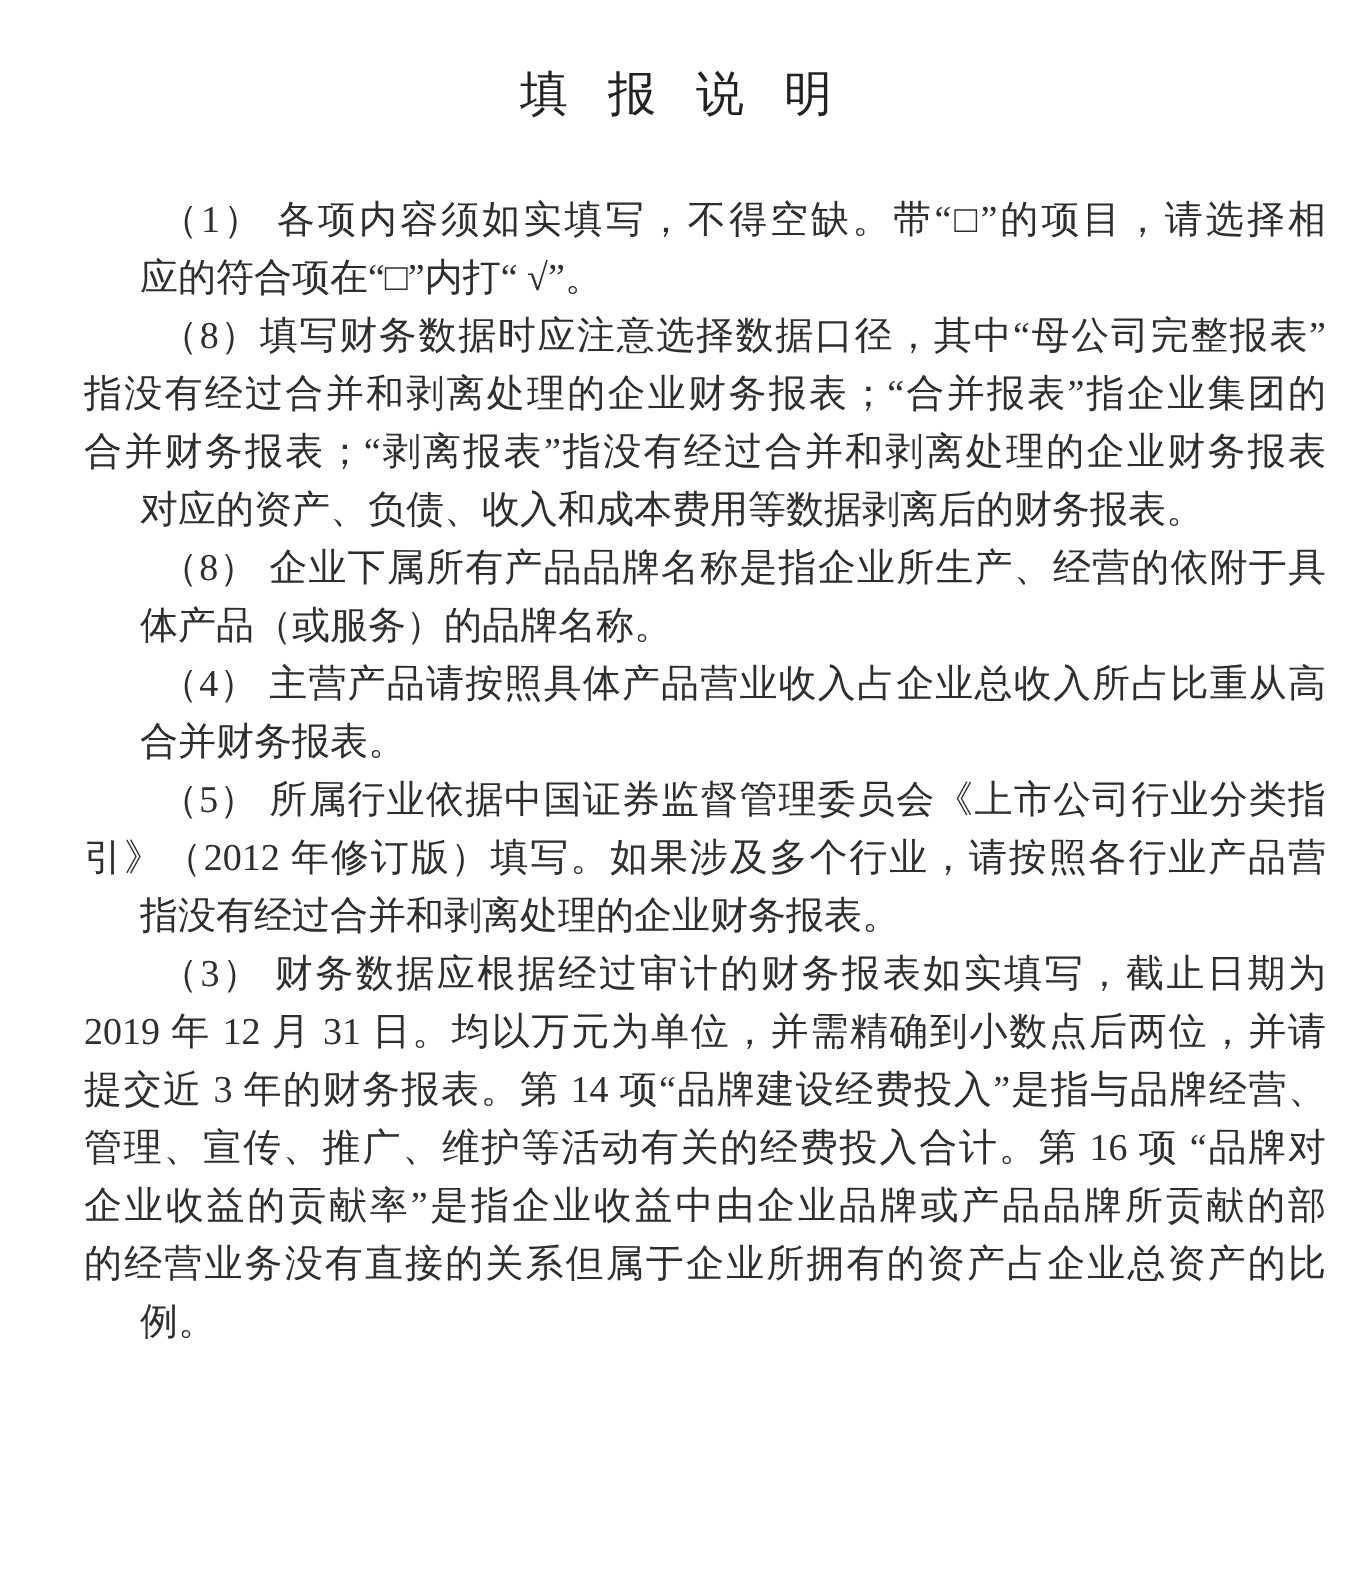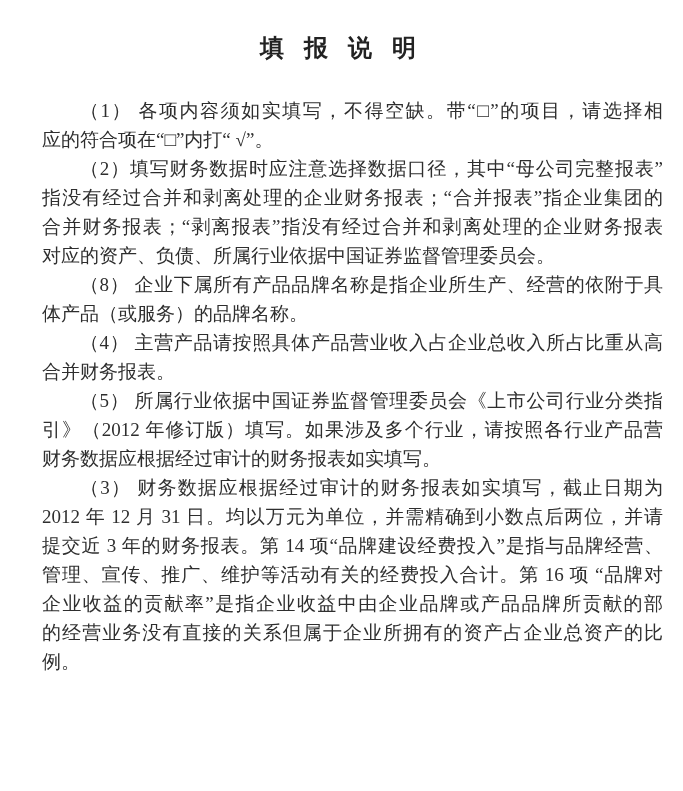--- a/index.html
+++ b/index.html
@@ -14,21 +14,21 @@
     background: #ffffff;
     overflow: hidden;
     font-family: "Liberation Serif", "DejaVu Serif", serif;
     color: #2e2e2e;
   }
   .doc-title {
     margin: 32px 0 0 0;
     text-align: center;
     font-size: 24px;
     line-height: 32px;
-    font-weight: bold;
+    font-weight: normal;
     letter-spacing: 7px;
     color: #222222;
     white-space: nowrap;
   }
   .doc-body {
     margin-top: 32px;
     padding: 0 20px 0 42px;
     font-size: 19px;
     line-height: 29px;
   }
@@ -41,62 +41,63 @@
     text-align: justify;
     text-align-last: justify;
     white-space: nowrap0; 
   }
   .line.first {
     text-indent: 2em;
   }
   .line.end {
     text-align: center;
     text-align-last: left;
+    margin-left: 28px;
   }
 </style>
 </head>
 <body>
 
 <div class="page">
 
   <h1 class="doc-title">填 报 说 明</h1>
 
   <div class="doc-body">
 
     <p class="para">
       <span class="line first">（1） 各项内容须如实填写，不得空缺。带“□”的项目，请选择相</span>
       <span class="line end">应的符合项在“□”内打“ √”。</span>
     </p>
 
     <p class="para">
-      <span class="line first">（2）填写财务数据时应注意选择数据口径，其中“母公司完整报表”</span>
+      <span class="line first">（8）填写财务数据时应注意选择数据口径，其中“母公司完整报表”</span>
       <span class="line">指没有经过合并和剥离处理的企业财务报表；“合并报表”指企业集团的</span>
       <span class="line">合并财务报表；“剥离报表”指没有经过合并和剥离处理的企业财务报表</span>
-      <span class="line end">对应的资产、负债、所属行业依据中国证券监督管理委员会。</span>
+      <span class="line end">对应的资产、负债、收入和成本费用等数据剥离后的财务报表。</span>
     </p>
 
     <p class="para">
       <span class="line first">（8） 企业下属所有产品品牌名称是指企业所生产、经营的依附于具</span>
       <span class="line end">体产品（或服务）的品牌名称。</span>
     </p>
 
     <p class="para">
       <span class="line first">（4） 主营产品请按照具体产品营业收入占企业总收入所占比重从高</span>
       <span class="line end">合并财务报表。</span>
     </p>
 
     <p class="para">
       <span class="line first">（5） 所属行业依据中国证券监督管理委员会《上市公司行业分类指</span>
       <span class="line">引》（2012 年修订版）填写。如果涉及多个行业，请按照各行业产品营</span>
-      <span class="line end">财务数据应根据经过审计的财务报表如实填写。</span>
+      <span class="line end">指没有经过合并和剥离处理的企业财务报表。</span>
     </p>
 
     <p class="para">
       <span class="line first">（3） 财务数据应根据经过审计的财务报表如实填写，截止日期为</span>
-      <span class="line">2012 年 12 月 31 日。均以万元为单位，并需精确到小数点后两位，并请</span>
+      <span class="line">2019 年 12 月 31 日。均以万元为单位，并需精确到小数点后两位，并请</span>
       <span class="line">提交近 3 年的财务报表。第 14 项“品牌建设经费投入”是指与品牌经营、</span>
       <span class="line">管理、宣传、推广、维护等活动有关的经费投入合计。第 16 项 “品牌对</span>
       <span class="line">企业收益的贡献率”是指企业收益中由企业品牌或产品品牌所贡献的部</span>
       <span class="line">的经营业务没有直接的关系但属于企业所拥有的资产占企业总资产的比</span>
       <span class="line end">例。</span>
     </p>
 
   </div>
 </div>
 

